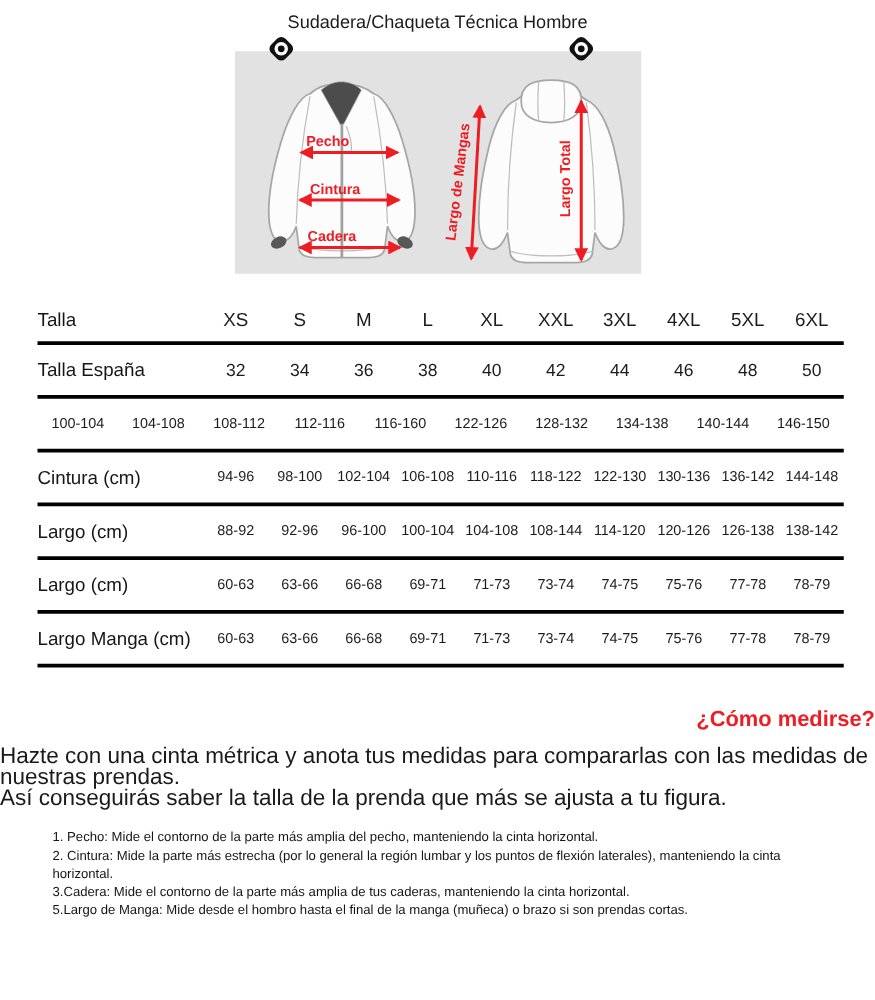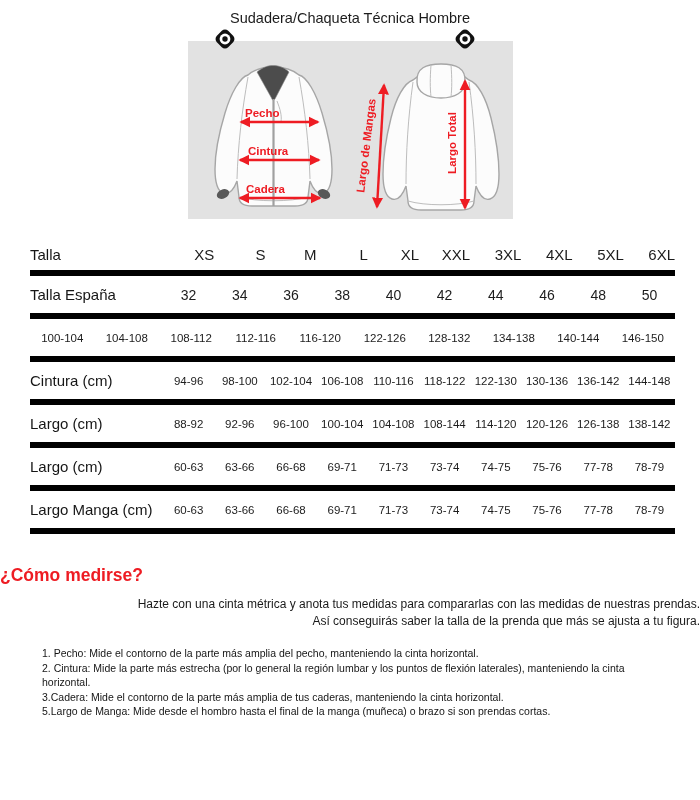--- a/index.html
+++ b/index.html
@@ -14,30 +14,30 @@
   .brand-icon.right { left:452px; }
 
   .figure-wrap { width:325px; height:178px; margin:12px auto 0; background:var(--figbg,#e2e2e2); }
   .figure-wrap svg { display:block; }
   .meas-label { font-size:11.5px; font-weight:bold; fill:var(--accent,#ee1c23); }
   .garment { fill:#fcfcfc; stroke:#a6a6a6; stroke-width:1.4; }
   .seam { fill:none; stroke:#bdbdbd; stroke-width:1; }
   .arrow { stroke:var(--accent,#ee1c23); stroke-width:2.4; }
 
   .size-table { margin:20px 25px 0 30px; }
-  .trow { display:flex; align-items:center; height:43px; border-bottom:6px solid #000000; }
+  .trow { display:flex; align-items:center; height:43px; border-bottom:3px solid #000000; }
   .trow.thead { height:37px; }
   .tlabel { width:133px; font-size:15px; color:#161616; }
   .tcell { flex:1; text-align:center; font-size:11.5px; white-space:nowrap; }
-  .thead .tcell { font-size:15px;text-align:right; }
+  .thead .tcell { font-size:15px; }
   .erow .tcell { font-size:14px; }
 
-  .howto-title { margin-top:30px; text-align:left; font-size:17.5px; font-weight:bold;
+  .howto-title { margin-top:30px; text-align:right; font-size:17.5px; font-weight:bold;
     color:var(--accent,#ee1c23); line-height:22px; }
-  .howto-text { margin-top:10px; text-align:right; font-size:12px; line-height:17px; color:#1a1a1a; }
+  .howto-text { margin-top:10px; text-align:left; font-size:18px; line-height:17px; color:#1a1a1a; }
 
   .footnotes { margin:16px 28px 12px 42px; font-size:10.5px; line-height:14.5px; color:#151515; }
 </style>
 </head>
 <body>
 
 <div class="header">
   <span class="brand-icon left">
     <svg width="26" height="26" viewBox="0 0 26 26">
       <rect x="5" y="5" width="16" height="16" rx="4.5" fill="#111" transform="rotate(45 13 13)"></rect>
@@ -131,21 +131,21 @@
       <div class="tcell">44</div>
       <div class="tcell">46</div>
       <div class="tcell">48</div>
       <div class="tcell">50</div>
     </div>
     <div class="trow">
       <div class="tcell">100-104</div>
       <div class="tcell">104-108</div>
       <div class="tcell">108-112</div>
       <div class="tcell">112-116</div>
-      <div class="tcell">116-120</div>
+      <div class="tcell">116-160</div>
       <div class="tcell">122-126</div>
       <div class="tcell">128-132</div>
       <div class="tcell">134-138</div>
       <div class="tcell">140-144</div>
       <div class="tcell">146-150</div>
     </div>
     <div class="trow">
       <div class="tlabel">Cintura (cm)</div>
       <div class="tcell">94-96</div>
       <div class="tcell">98-100</div>

